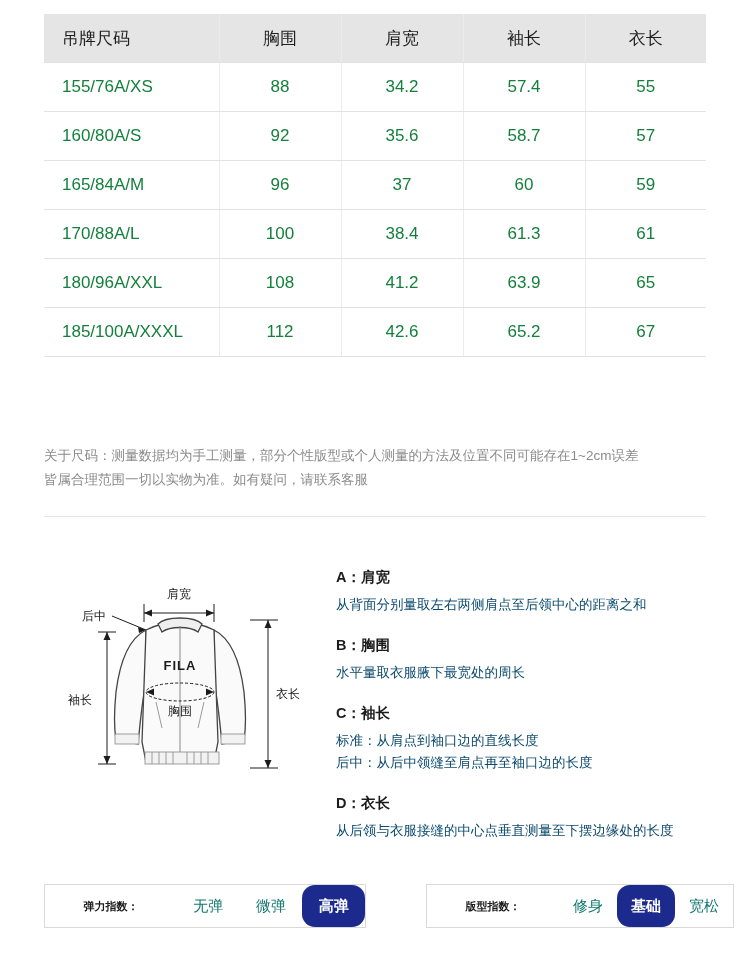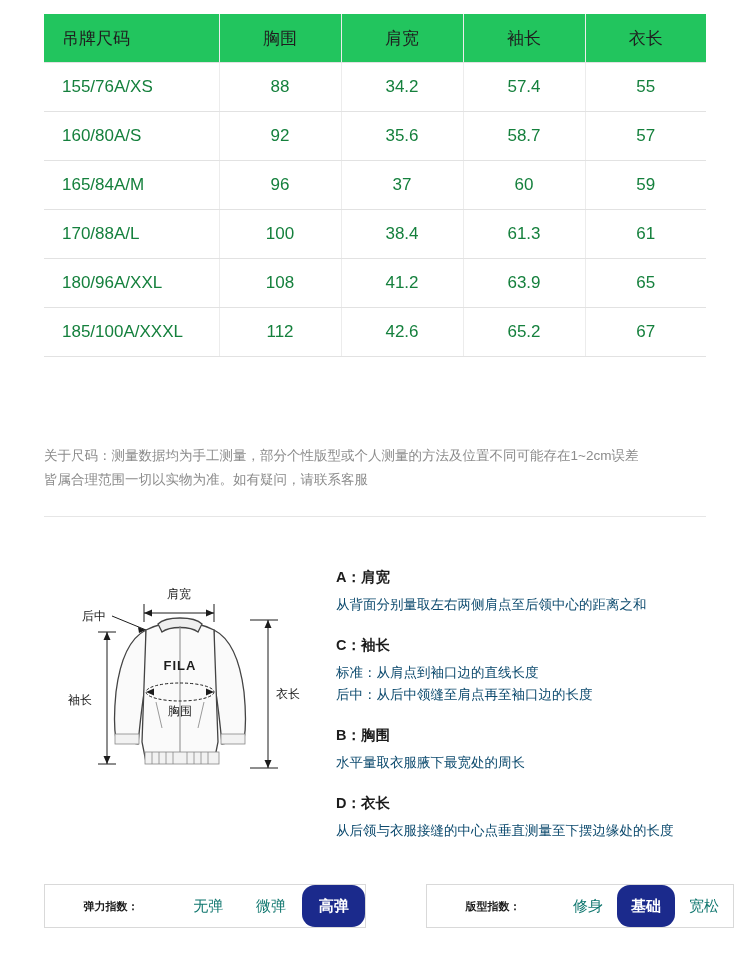--- a/index.html
+++ b/index.html
@@ -35,21 +35,21 @@
   .size-table td {
     border-bottom: 1px solid #e2e2e2;
     font-weight: normal;
     font-size: 17px;
     color: #15803d;
     height: 46px;
     vertical-align: middle;
     text-align: center;
   }
   .size-table thead th {
-    background: #22c55e;
+    background: #e5e5e5;
     border-bottom: 1px solid #e2e2e2;
     font-size: 17px;
     color: #1f1f1f;
   }
   .size-table thead th.first,
   .size-table tbody td.first {
     text-align: left;
     padding-left: 18px;
   }
   .size-table tbody td {
@@ -338,27 +338,27 @@
       <text class="ill-text" x="230" y="146">衣长</text>
     </svg>
   </div>
 
   <div class="definitions">
     <div class="def-block">
       <div class="def-title">A：肩宽</div>
       <div class="def-line">从背面分别量取左右两侧肩点至后领中心的距离之和</div>
     </div>
     <div class="def-block">
+      <div class="def-title">B：胸围</div>
+      <div class="def-line">水平量取衣服腋下最宽处的周长</div>
+    </div>
+    <div class="def-block">
       <div class="def-title">C：袖长</div>
       <div class="def-line">标准：从肩点到袖口边的直线长度</div>
       <div class="def-line">后中：从后中领缝至肩点再至袖口边的长度</div>
-    </div>
-    <div class="def-block">
-      <div class="def-title">B：胸围</div>
-      <div class="def-line">水平量取衣服腋下最宽处的周长</div>
     </div>
     <div class="def-block">
       <div class="def-title">D：衣长</div>
       <div class="def-line">从后领与衣服接缝的中心点垂直测量至下摆边缘处的长度</div>
     </div>
   </div>
 
   <div class="index-row left">
     <div class="index-box">
       <div class="index-label lbl-el">弹力指数：</div>

